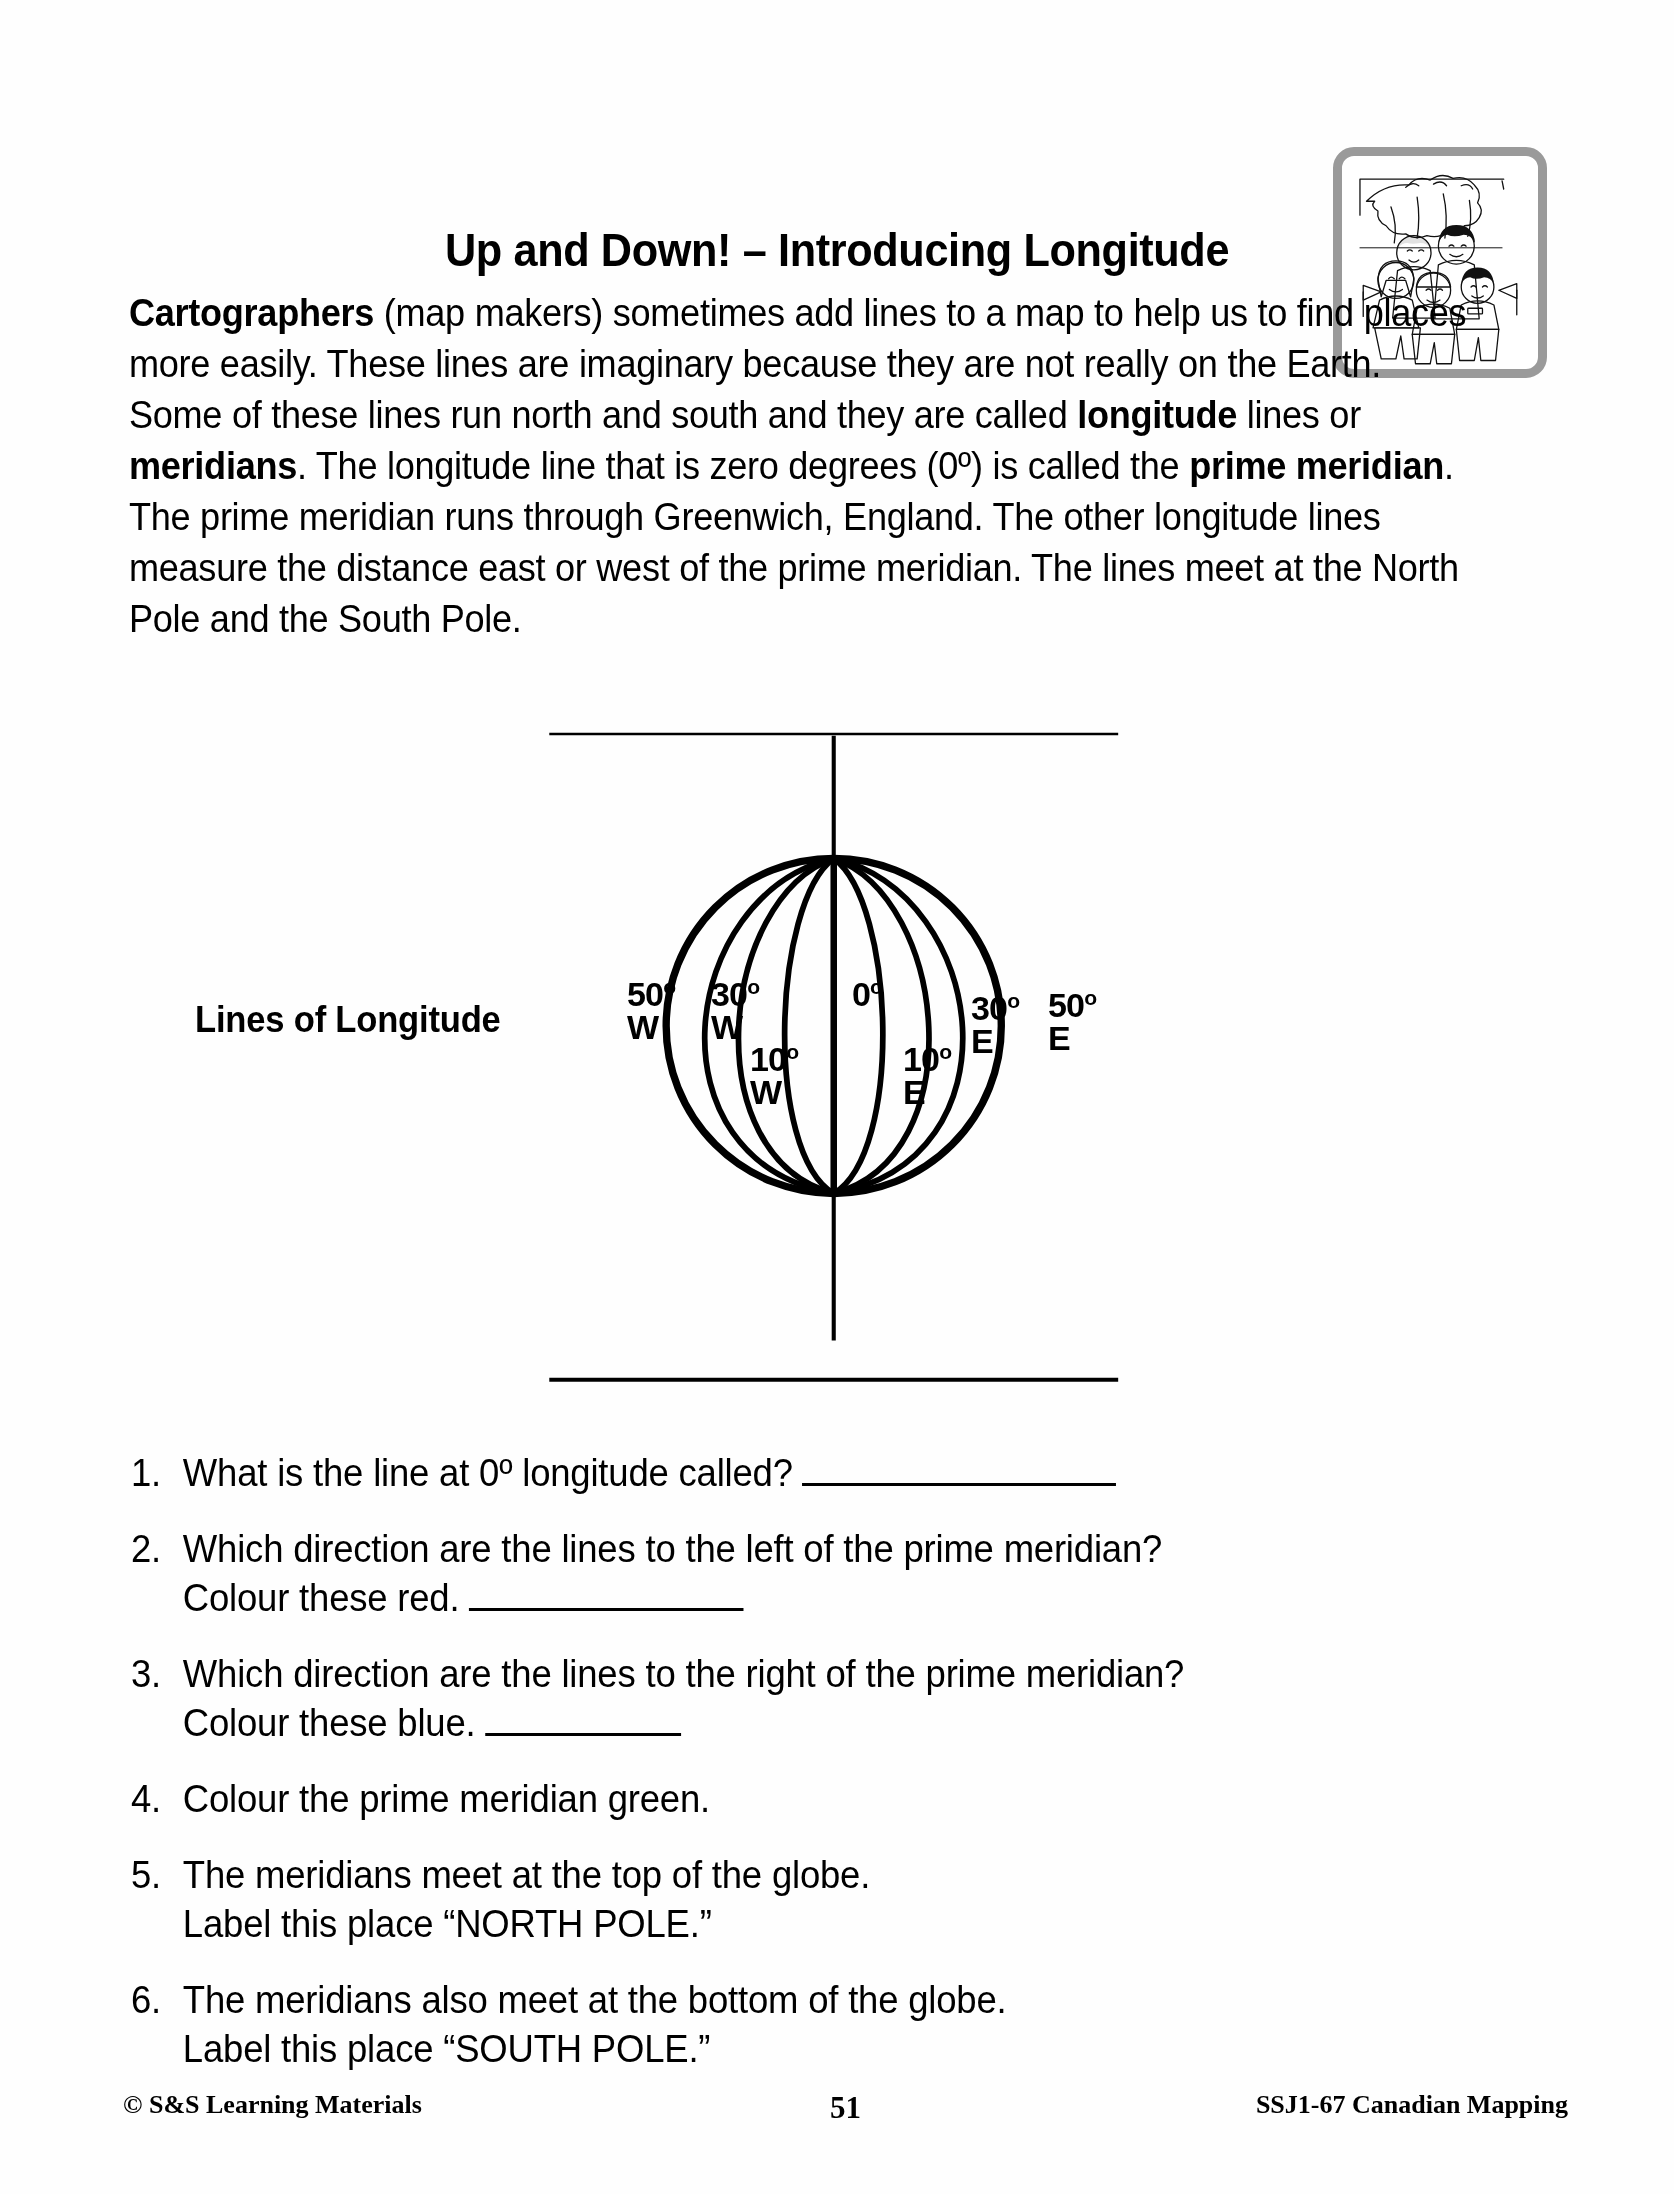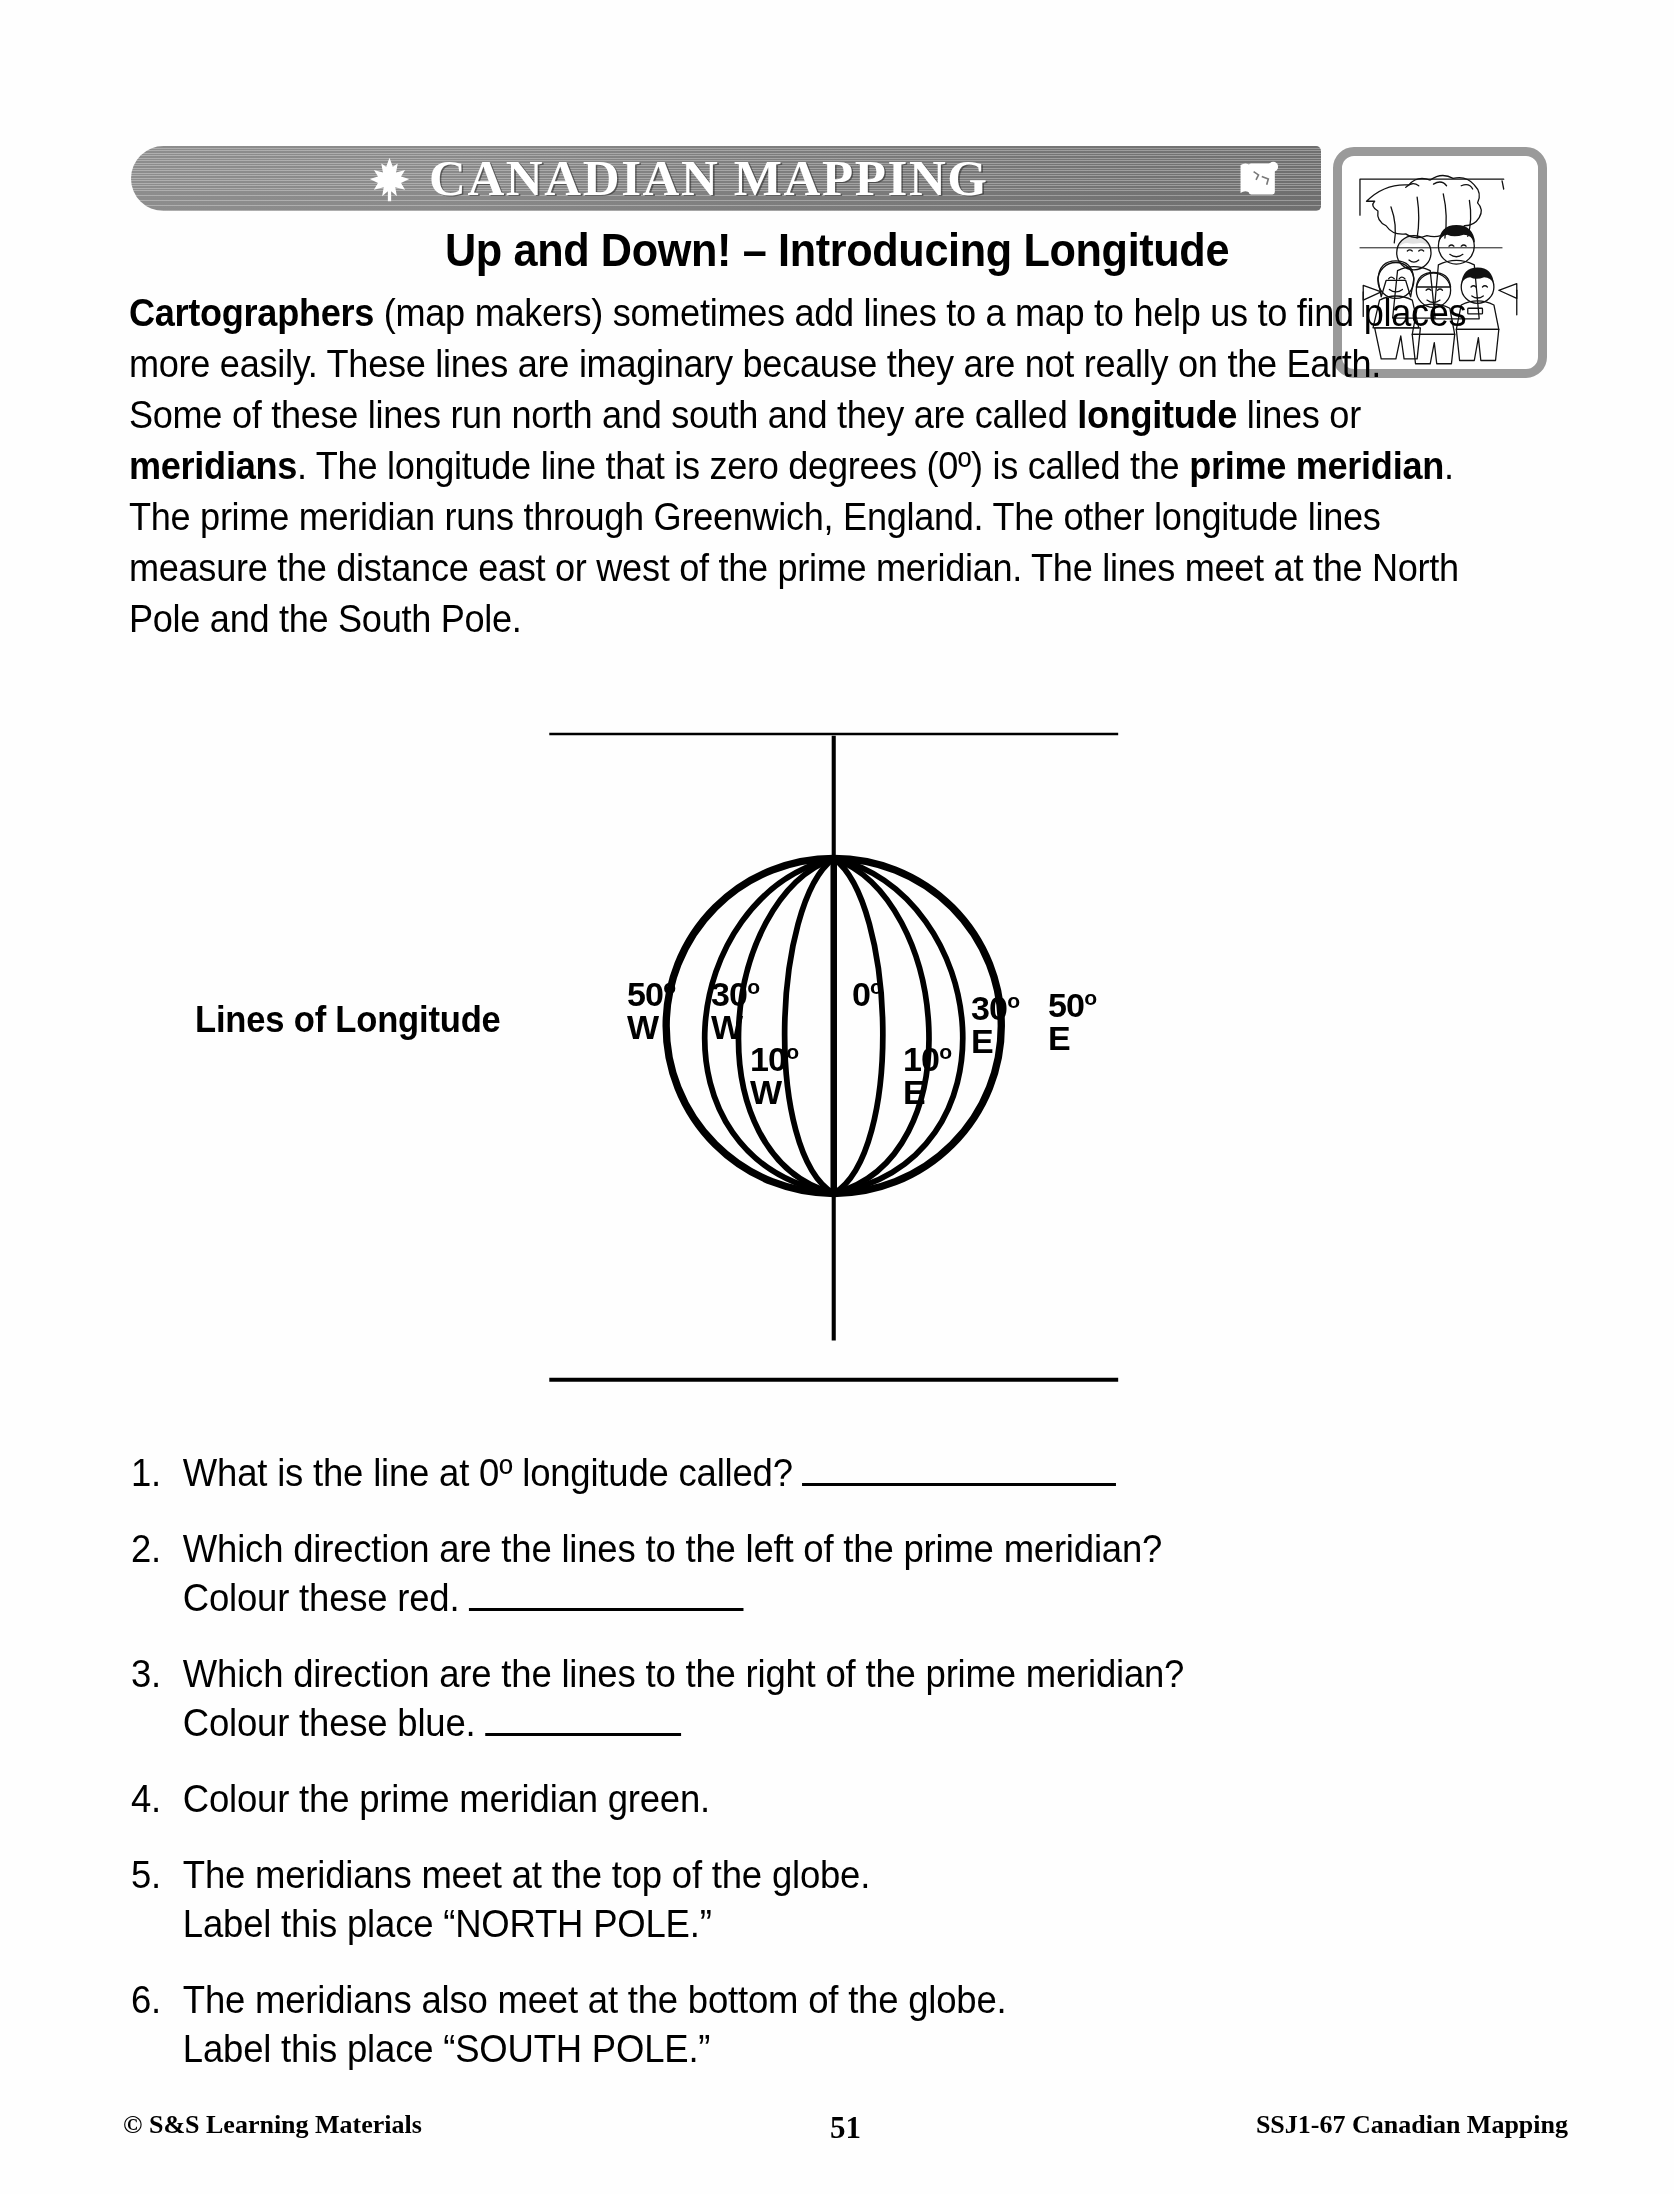--- a/index.html
+++ b/index.html
@@ -179,54 +179,35 @@
   .footer {
     position: absolute;
     left: 123px;
     right: 106px;
     top: 2090px;
     display: flex;
     align-items: baseline;
     justify-content: space-between;
     font-family: "Liberation Serif", serif;
     font-size: 26px;
-    margin-top: 20px;
   }
   .footer-left, .footer-right { font-weight: bold; }
   .footer-center {
     position: absolute;
     left: 0; right: 0;
     text-align: center;
     font-weight: bold;
     font-size: 31px;
   }
 </style>
 </head>
 <body>
 
 <div class="page">
 
-  <div class="banner-wrap">
-    <div class="banner">
-      <span class="banner-leaf">
-        <svg viewBox="0 0 52 56" width="43" height="46" aria-hidden="true">
-          <path d="M26 2 L30 13 L36 9 L34 20 L45 17 L40 25 L50 28 L40 33 L45 41 L33 38 L35 49 L28 43 L28 55 L24 55 L24 43 L17 49 L19 38 L7 41 L12 33 L2 28 L12 25 L7 17 L18 20 L16 9 L22 13 Z" fill="#ffffff"></path>
-        </svg>
-      </span>
-      <span class="banner-title">CANADIAN MAPPING</span>
-      <span class="banner-scroll">
-        <svg viewBox="0 0 60 46" width="49" height="38" aria-hidden="true">
-          <path d="M8 6 q6 -4 12 0 l0 34 q-6 -4 -12 0 Z" fill="#ffffff"></path>
-          <rect x="18" y="4" width="32" height="38" rx="3" fill="#ffffff"></rect>
-          <circle cx="48" cy="8" r="6" fill="#ffffff"></circle>
-          <path d="M24 14 l6 4 l-3 6 M34 20 l8 3 l-2 7" stroke="#7a7a7a" stroke-width="2" fill="none"></path>
-        </svg>
-      </span>
-    </div>
-  </div>
 
   <div class="illus-box">
     <svg viewBox="0 0 240 260" aria-hidden="true">
       <g fill="none" stroke="#111" stroke-width="1.6" stroke-linejoin="round" stroke-linecap="round">
 
         <path d="M22 28 L198 28 M22 28 L22 72 M196 30 L198 40"></path>
         <path d="M30 55 q22 -22 52 -20 q10 -12 26 -6 q14 -10 28 -2 q16 -4 26 8 q10 10 4 22
                  q8 8 2 18 q-6 10 -18 10 q-8 10 -22 8 q-10 8 -24 4 q-14 6 -26 -2
                  q-16 2 -24 -10 q-12 -6 -10 -18 q-10 -6 -4 -12 Z"></path>
         <path d="M60 62 q8 22 4 44 M92 50 q4 26 0 50 M124 46 q6 26 2 54 M156 54 q4 24 -2 44"></path>

